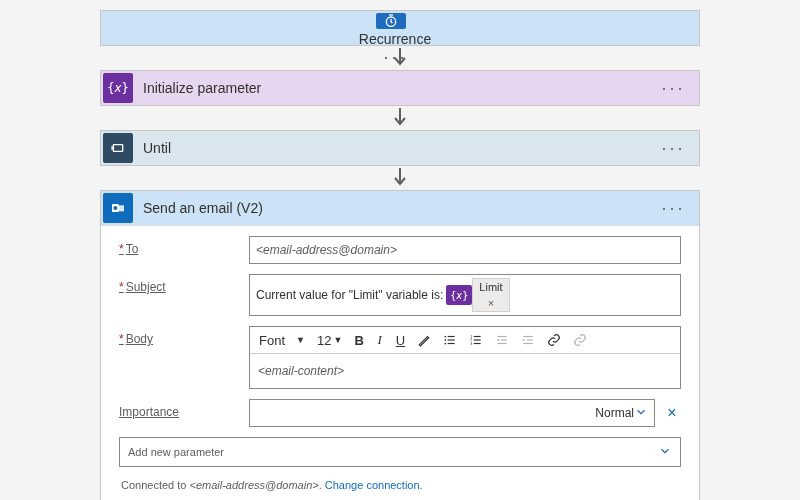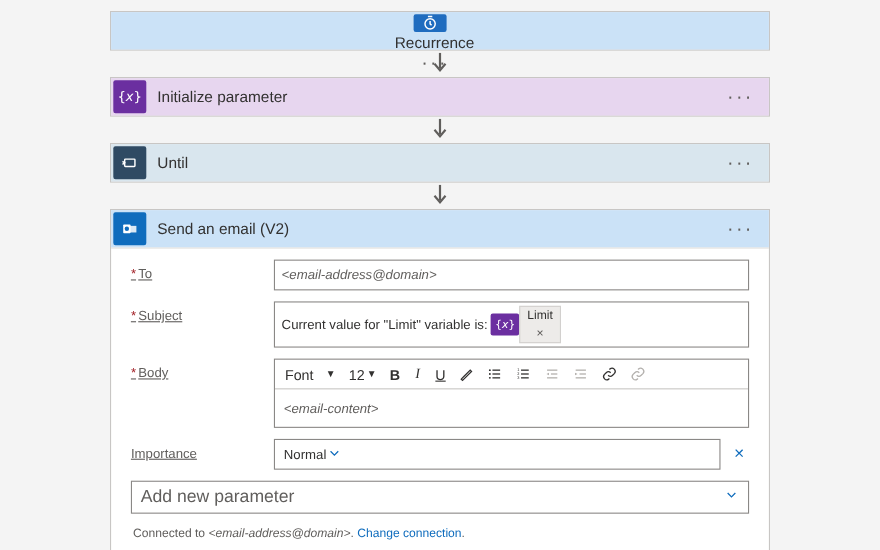--- a/index.html
+++ b/index.html
@@ -144,36 +144,36 @@
     color: #605e5c;
     font-size: 12px;
     min-height: 30px;
   }
   .select-field {
     flex: 1;
     border: 1px solid #8a8886;
     height: 28px;
     display: flex;
     align-items: center;
-    justify-content: flex-start;
+    justify-content: flex-end;
     padding: 0 6px 0 8px;
     font-size: 12px;
     cursor: pointer;
   }
   .row-with-x { display:flex; align-items:center; flex:1; gap:8px; }
   .remove-x { color:#0F6CBD; font-size:16px; cursor:pointer; width:18px; text-align:center; }
   .full-select {
     border: 1px solid #8a8886;
     height: 30px;
     display:flex;
     align-items:center;
     justify-content:space-between;
     padding: 0 8px;
     color:#605e5c;
-    font-size:16px;
+    font-size:11px;
     cursor:pointer;
     margin-bottom: 8px;
   }
   .chev { color:#0F6CBD; }
   .footer-conn {
     font-size: 11px;
     color: #605e5c;
     padding: 4px 2px 6px 2px;
   }
   .footer-conn em { color:#605e5c; }

